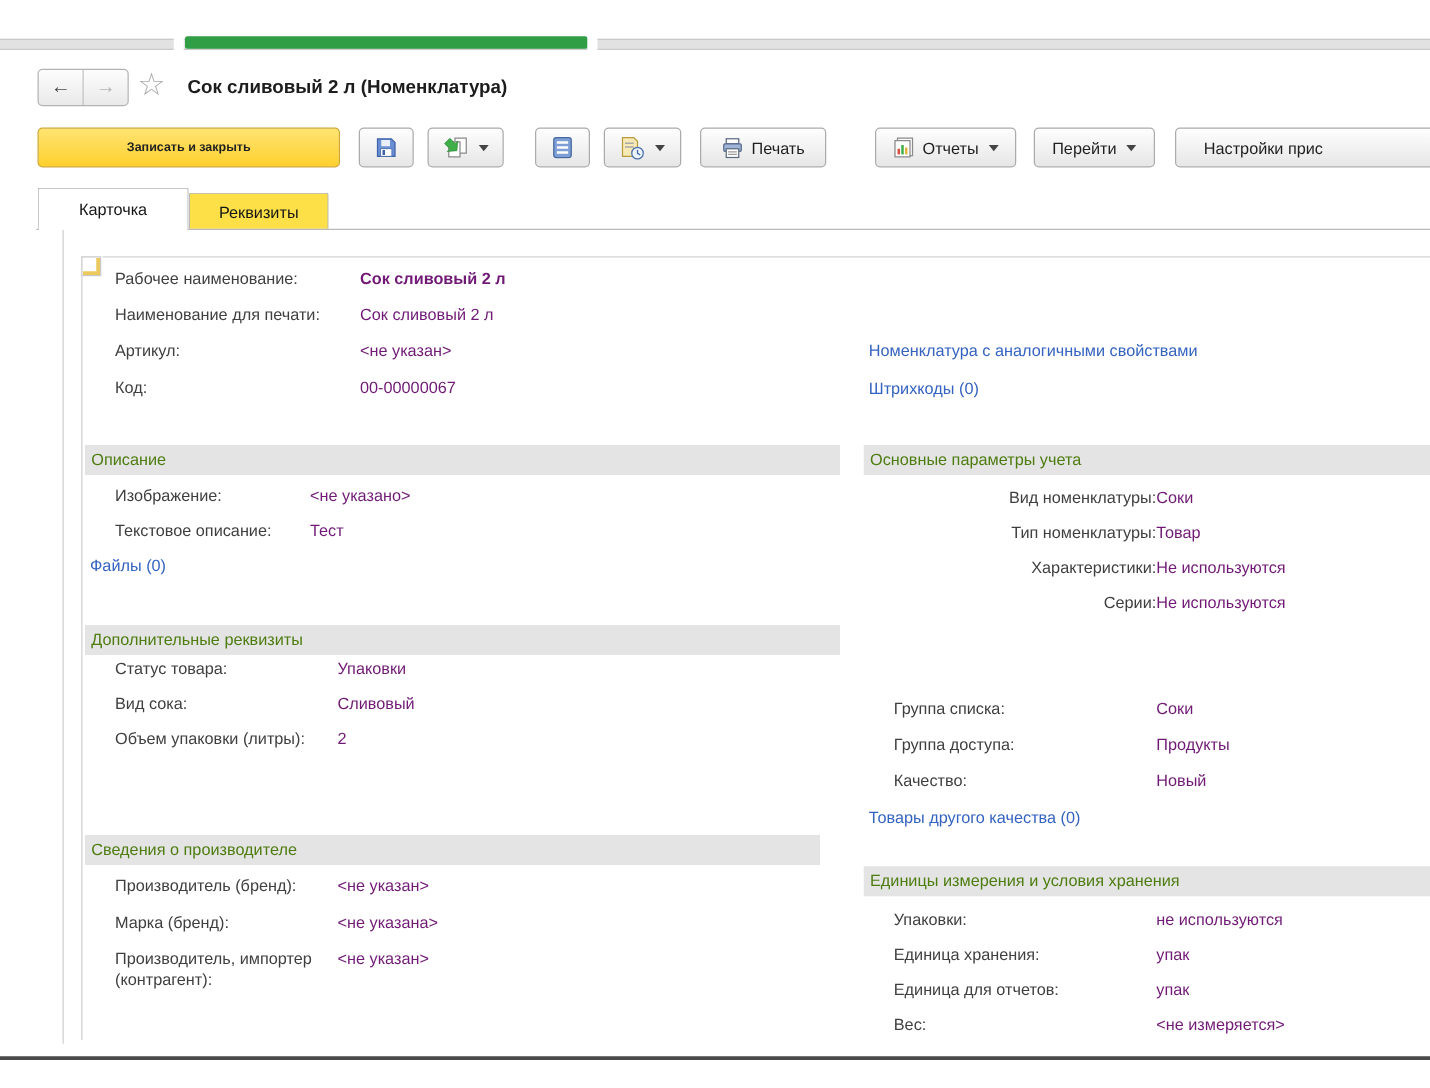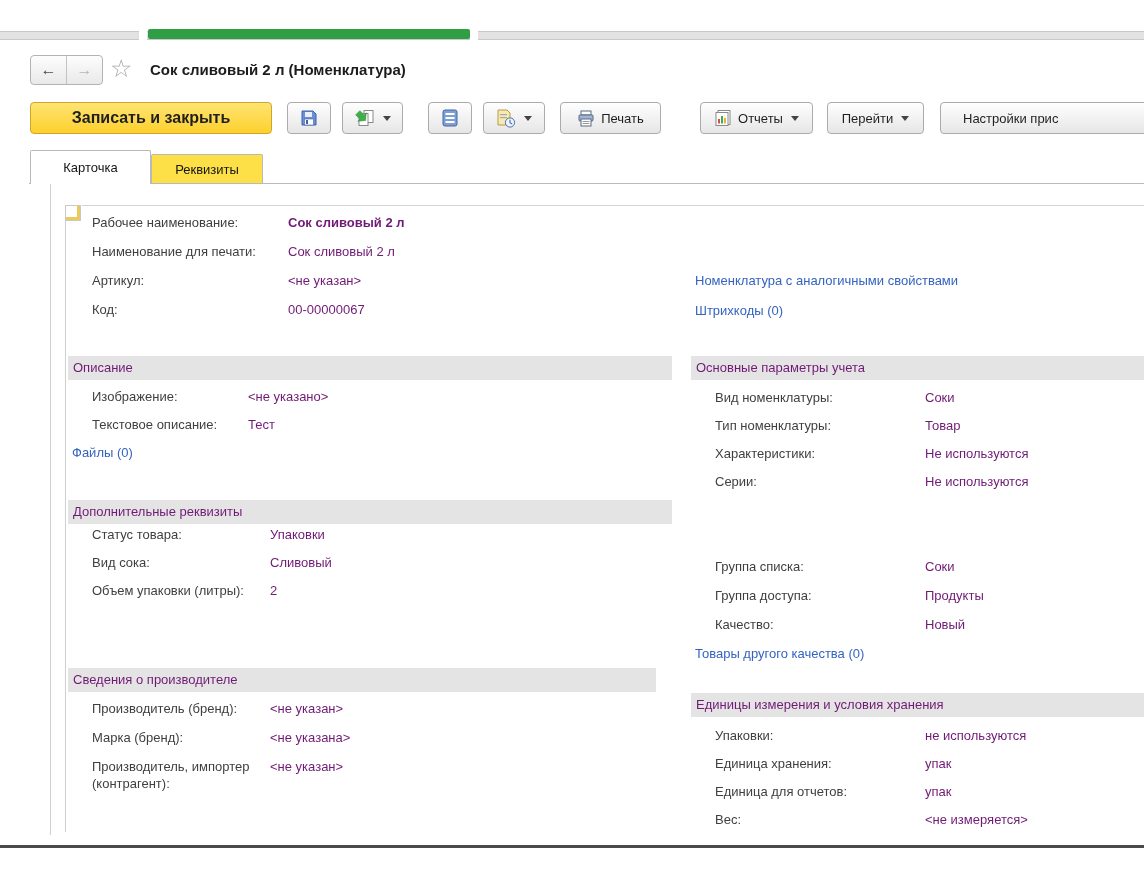--- a/index.html
+++ b/index.html
@@ -16,33 +16,33 @@
   
   .navgroup{left:30px;top:55px;width:73px;height:30px;border:1px solid #b3b3b3;border-radius:4px;background:linear-gradient(#fdfdfd,#e9e9e9);display:flex;overflow:hidden;}
   .navbtn{width:36px;height:100%;display:flex;align-items:center;justify-content:center;font-size:16px;font-weight:bold;}
   .navbtn.back{border-right:1px solid #c3c3c3;color:#4a4a4a;}
   .navbtn.fwd{color:#b5b5b5;}
   .star{left:110px;top:53px;font-size:25px;color:#a9a9a9;line-height:30px;}
   .ptitle{left:150px;top:55px;font-size:15px;font-weight:600;color:#1c1c1c;line-height:30px;white-space:nowrap;}
   
   .btn{height:32px;border:1px solid #ababab;border-radius:4px;background:linear-gradient(#fefefe,#e6e6e6);
        display:flex;align-items:center;justify-content:center;gap:6px;color:#1f1f1f;font-size:13px;white-space:nowrap;}
-  .btn-yellow{background:linear-gradient(#ffe472,#fdd02d);border-color:#cfa62b;font-weight:bold;font-size:16px;}
+  .btn-yellow{background:linear-gradient(#ffe472,#fdd02d);border-color:#cfa62b;font-weight:bold;font-size:10px;}
   .caret{width:0;height:0;border-left:4px solid transparent;border-right:4px solid transparent;border-top:5px solid #444;margin-left:2px;}
   
   .tab{text-align:center;border:1px solid #b9b9b9;border-bottom:none;border-radius:2px 2px 0 0;}
   .tab.active{left:30px;top:150px;width:121px;height:34px;line-height:34px;background:#ffffff;z-index:3;}
   .tab.inactive{left:151px;top:154px;width:112px;height:29px;line-height:29px;background:#fde047;z-index:1;}
   .tabline{left:29px;top:183px;width:1115px;height:1px;background:#b9b9b9;z-index:2;}
   
   .vline{width:1px;background:#cfcfcf;}
   .hline{height:1px;background:#d4d4d4;}
   .corner{left:65px;top:205px;width:16px;height:16px;background:#fff;border:1px solid #c9c9c9;box-shadow:inset -3px -3px 0 #ecc95c;}
   
-  .sechead{background:#e4e4e4;color:#701a75;height:24px;line-height:24px;padding-left:5px;}
+  .sechead{background:#e4e4e4;color:#4d7c0f;height:24px;line-height:24px;padding-left:5px;}
   .frow{display:flex;align-items:flex-start;}
   .frow > span{line-height:17px;}
   .label{color:#3f3f3f;flex:none;margin-left:20px;}
   .value{color:#701a75;}
   .bold{font-weight:bold;}
   .link{color:#3563c0;cursor:pointer;}
   .lw196{width:196px;} .lw156{width:156px;} .lw178{width:178px;} .lw210{width:210px;}
   .h28{height:28px;} .h29{height:29px;} .h30{height:30px;}
   .botline{left:0;top:845px;width:1144px;height:3px;background:#4a4a4a;}
   svg{display:block;}
@@ -230,21 +230,21 @@
     <span class="label lw178">Марка (бренд):</span>
     <span class="value">&lt;не указана&gt;</span>
   </div>
   <div class="frow">
     <span class="label lw178">Производитель, импортер (контрагент):</span>
     <span class="value">&lt;не указан&gt;</span>
   </div>
 </div>
 
 <div class="abs sechead" style="left:691px;top:356px;width:453px;">Основные параметры учета</div>
-<div class="abs" style="left:695px;top:384px;">
+<div class="abs" style="left:695px;top:384px;text-align:right;">
   <div class="frow h28" style="padding-top:5px;">
     <span class="label lw210">Вид номенклатуры:</span>
     <span class="value">Соки</span>
   </div>
   <div class="frow h28">
     <span class="label lw210">Тип номенклатуры:</span>
     <span class="value">Товар</span>
   </div>
   <div class="frow h28">
     <span class="label lw210">Характеристики:</span>

